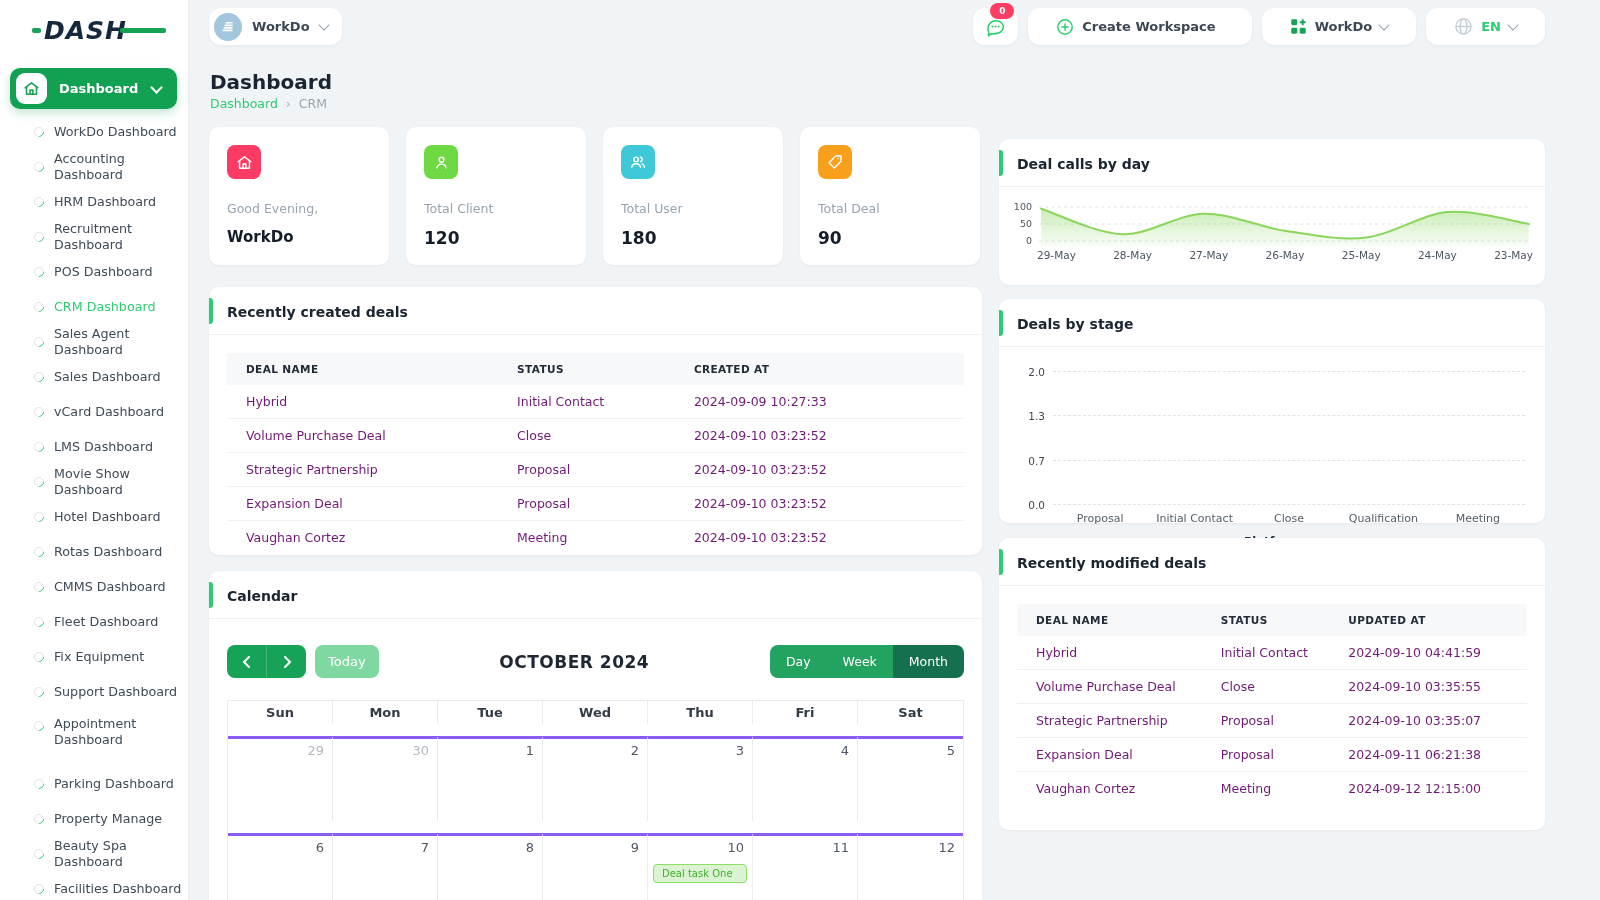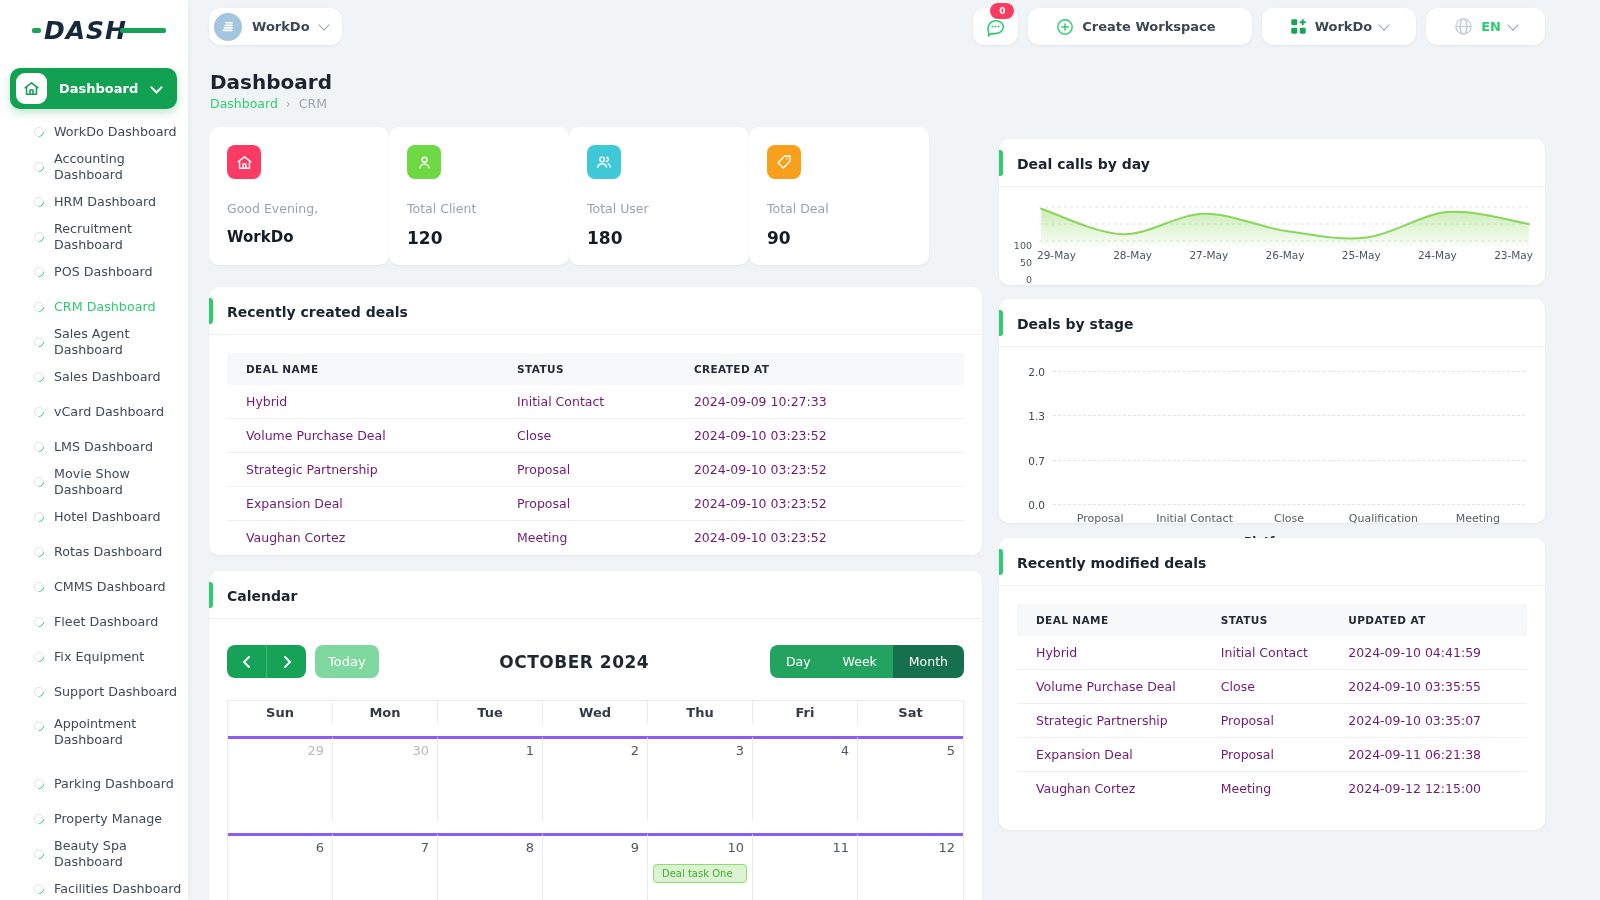--- a/index.html
+++ b/index.html
@@ -43,21 +43,21 @@
   .crumbs .cur{color:#9aa5b1;}
 
   
   .card{position:relative;background:#fff;border-radius:10px;box-shadow:0 1px 3px rgba(20,30,40,.05);}
   .card-head{position:relative;padding:15px 18px 13px 18px;border-bottom:1px solid #eef1f3;}
   .card-head .accent{position:absolute;left:0;top:11px;width:4px;height:26px;background:#2ecc71;border-radius:0 3px 3px 0;}
   .card-head .ct{font-size:14px;font-weight:700;color:#1b2431;}
 
   
   .left-col{position:absolute;left:209px;top:127px;width:773px;}
-  .stats{display:flex;gap:0;}
+  .stats{display:flex;gap:17px;}
   .stat{width:180px;height:138px;box-sizing:border-box;padding:18px;}
   .stat .icon{width:34px;height:34px;border-radius:8px;display:flex;align-items:center;justify-content:center;color:#fff;}
   .stat .lbl{margin-top:22px;font-size:12.5px;color:#98a3b0;}
   .stat .val{margin-top:12px;font-size:17px;font-weight:700;color:#141c28;}
   .ic-pink{background:#fb3b64;} .ic-green{background:#6fd944;} .ic-cyan{background:#3fc9d8;} .ic-orange{background:#f8a01c;}
 
   
   .deal-table{width:100%;border-collapse:collapse;margin-top:14px;}
   .deal-table th{background:#f6f8fa;font-size:10.5px;letter-spacing:.4px;color:#222b37;text-align:left;font-weight:700;padding:10px 10px;}
   .deal-table td{font-size:12.5px;color:#701a75;padding:9px 10px;border-bottom:1px solid #eef1f3;}
@@ -85,21 +85,21 @@
   .cal-week.r2 .cal-cell{height:120px;}
   .cal-cell .dn{position:absolute;top:4px;right:8px;}
   .cal-cell.muted .dn{color:#b3bac2;}
   .evt{position:absolute;top:28px;left:5px;right:5px;background:#dcf3d3;border:1px solid #8ce06a;border-radius:4px;color:#41b02a;font-size:10px;padding:3px 0 3px 8px;cursor:pointer;}
 
   
   .right-col{position:absolute;left:999px;top:139px;width:546px;}
   .area-wrap{padding:14px 12px 8px 8px;}
   .area-plot{position:relative;margin-left:30px;}
   .area-plot svg{display:block;width:100%;height:46px;}
-  .yl{position:absolute;right:calc(100% + 5px);font-size:9.5px;color:#4b5560;line-height:10px;margin-top:39px;}
+  .yl{position:absolute;right:calc(100% + 5px);font-size:9.5px;color:#4b5560;line-height:10px;}
   .xlabels{display:flex;justify-content:space-between;margin:2px 0 0 30px;}
   .xlabels span{font-size:10.5px;color:#4b5560;}
 
   .stage-card{margin-top:14px;height:224px;}
   .bar-area{padding:24px 20px 0 20px;}
   .bar-plot{position:relative;height:133px;margin-left:34px;}
   .gl{position:absolute;left:0;right:0;border-top:1px dashed #dfe3e7;}
   .bylbl{position:absolute;right:calc(100% + 8px);transform:translateY(-50%);font-size:10.5px;color:#3f4750;}
   .bar-row{position:absolute;left:0;right:0;bottom:0;top:0;display:flex;align-items:flex-end;}
   .bar-col{flex:1;display:flex;justify-content:center;}

